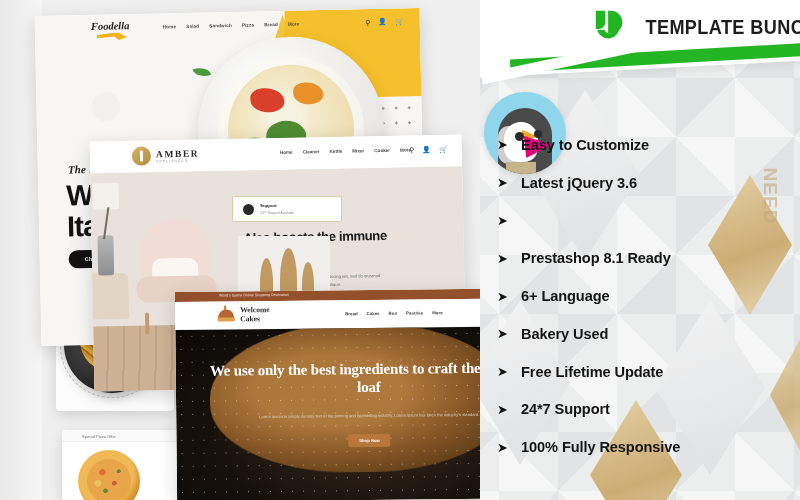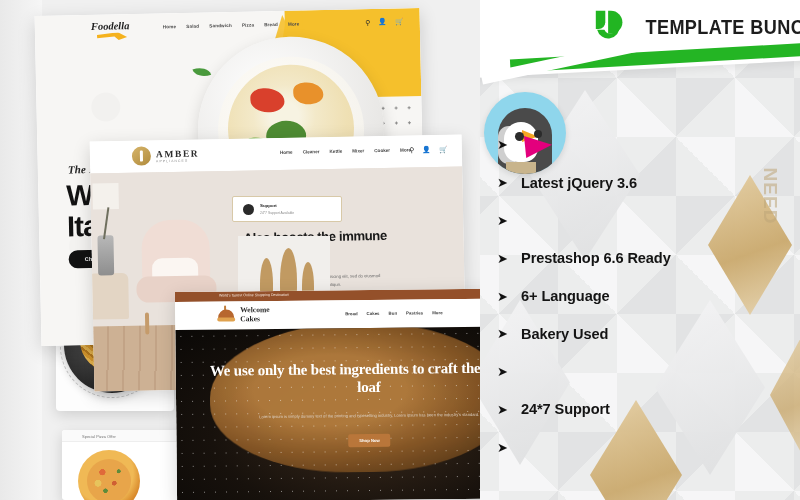--- a/index.html
+++ b/index.html
@@ -466,45 +466,48 @@
     <div class="ps-beak2"></div>
     <div class="ps-beak"></div>
     <div class="ps-eye"></div>
     <div class="ps-eye2"></div>
     <div class="ps-chest"></div>
   </div>
 
   <div class="features">
     <div class="feat">
       <span class="arrow">➤</span>
+      <span class="flabel">Easy to Customize</span>
     </div>
     <div class="feat">
       <span class="arrow">➤</span>
       <span class="flabel">Latest jQuery 3.6</span>
     </div>
     <div class="feat">
       <span class="arrow">➤</span>
     </div>
     <div class="feat">
       <span class="arrow">➤</span>
-      <span class="flabel">Prestashop 6.6 Ready</span>
+      <span class="flabel">Prestashop 8.1 Ready</span>
     </div>
     <div class="feat">
       <span class="arrow">➤</span>
       <span class="flabel">6+ Language</span>
     </div>
     <div class="feat">
       <span class="arrow">➤</span>
       <span class="flabel">Bakery Used</span>
     </div>
     <div class="feat">
       <span class="arrow">➤</span>
+      <span class="flabel">Free Lifetime Update</span>
     </div>
     <div class="feat">
       <span class="arrow">➤</span>
       <span class="flabel">24*7 Support</span>
     </div>
     <div class="feat">
       <span class="arrow">➤</span>
+      <span class="flabel">100% Fully Responsive</span>
     </div>
   </div>
 
 </div>
 
 </body></html>

